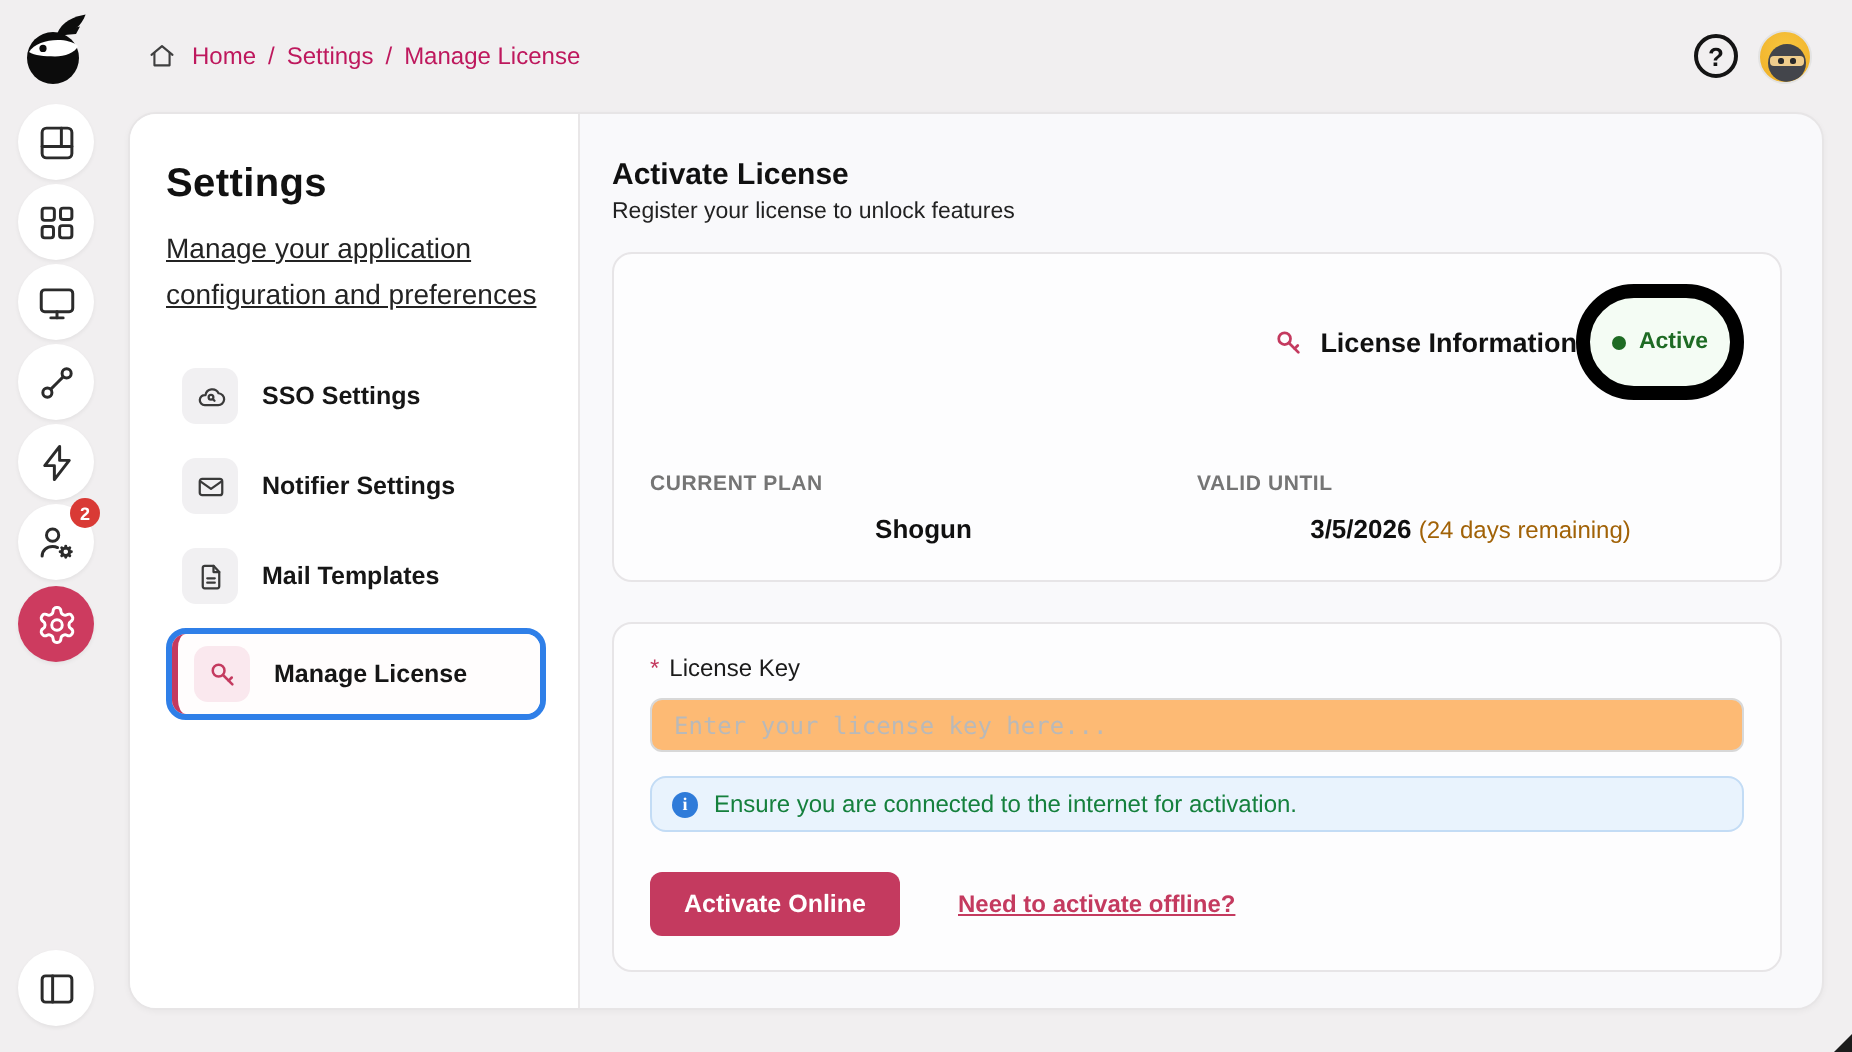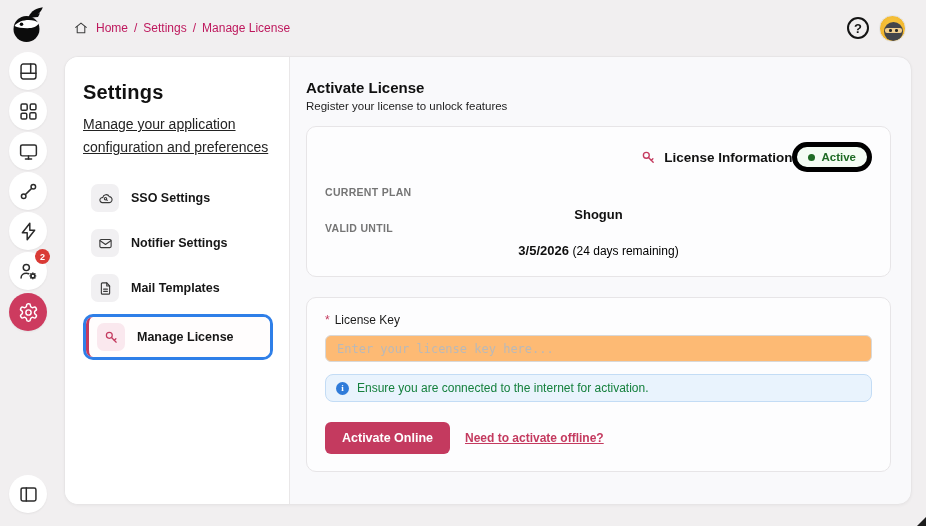--- a/index.html
+++ b/index.html
@@ -87,50 +87,50 @@
 
   .card {
     background: #fdfdfe; border: 1px solid #e7e5e7; border-radius: 10px;
   }
   .card-license { margin-top: 14px; padding: 15px 18px 18px; }
   .card-head { display: flex; align-items: center; justify-content: flex-end; }
   .card-head-left { display: flex; align-items: center; gap: 8px; }
   .key-ico { width: 15px; height: 15px; color: #c43a5f; }
   .card-title { font-size: 13.5px; font-weight: bold; color: #111; }
   .badge-active {
-    display: flex; align-items: center; gap: 6px; border: 5px solid #000000; background: #f4fcf4;
-    border-radius: 999px; padding: 4px 11px; font-size: 11.5px; color: #1e6b24; font-weight: 600;
+    display: flex; align-items: center; gap: 6px; border: 7px solid #000000; background: #f4fcf4;
+    border-radius: 999px; padding: 16px 11px; font-size: 11.5px; color: #1e6b24; font-weight: 600;
   }
   .badge-dot { width: 7px; height: 7px; border-radius: 50%; background: #1e6b24; }
-  .info-cols { display: flex; margin-top: 14px; flex-direction: column; }
+  .info-cols { display: flex; margin-top: 36px; }
   .info-col { flex: 1; }
   .info-label { font-size: 10.5px; font-weight: 600; letter-spacing: 0.3px; color: #757575; }
   .info-value { margin-top: 9px; font-size: 13px; font-weight: bold; color: #101010; text-align: center; }
-  .info-value .note { font-weight: normal; font-size: 12px; color: #000000; }
+  .info-value .note { font-weight: normal; font-size: 12px; color: #a16207; }
 
   .card-form { margin-top: 20px; padding: 15px 18px 17px; }
   .field-label { display: flex; gap: 5px; font-size: 12px; color: #1b1b1b; align-items: baseline; }
   .req { color: #c43a5f; font-size: 12px; }
   .key-input {
     margin-top: 8px; width: 100%; height: 27px; border: 1px solid #d8d8d8; border-radius: 6px;
     padding: 0 11px; font-family: "DejaVu Sans Mono", "Liberation Mono", monospace;
     font-size: 12px; color: #333; background: #fdba74; outline: none;
   }
   .key-input::placeholder { color: #b9b9b9; }
   .info-banner {
     margin-top: 12px; display: flex; align-items: center; gap: 8px;
     background: #e9f3fd; border: 1px solid #c3dcf5; border-radius: 8px; padding: 6px 10px;
   }
   .info-banner-icon {
     width: 13px; height: 13px; border-radius: 50%; background: #2f7bd9; color: #fff;
     font-size: 9px; font-weight: bold; display: flex; align-items: center; justify-content: center;
     flex: 0 0 auto; font-family: "Liberation Serif", serif;
   }
   .info-banner-text { font-size: 12px; color: #15803d; }
-  .action-row { margin-top: 20px; display: flex; align-items: center; gap: 15px; }
+  .action-row { margin-top: 20px; display: flex; align-items: center; gap: 29px; }
   .btn-activate {
     background: #c43a5f; color: #fff; font-weight: bold; font-size: 12.5px;
     border: none; border-radius: 6px; padding: 9px 17px; cursor: pointer;
     font-family: "Liberation Sans", sans-serif;
   }
   .link-offline { font-size: 12px; color: #c43a5f; text-decoration: underline; cursor: pointer; font-weight: 600; }
 
   .resize-grip {
     position: absolute; right: 0; bottom: 0; width: 0; height: 0;
     border-left: 9px solid transparent; border-bottom: 9px solid #1c1c1c;

